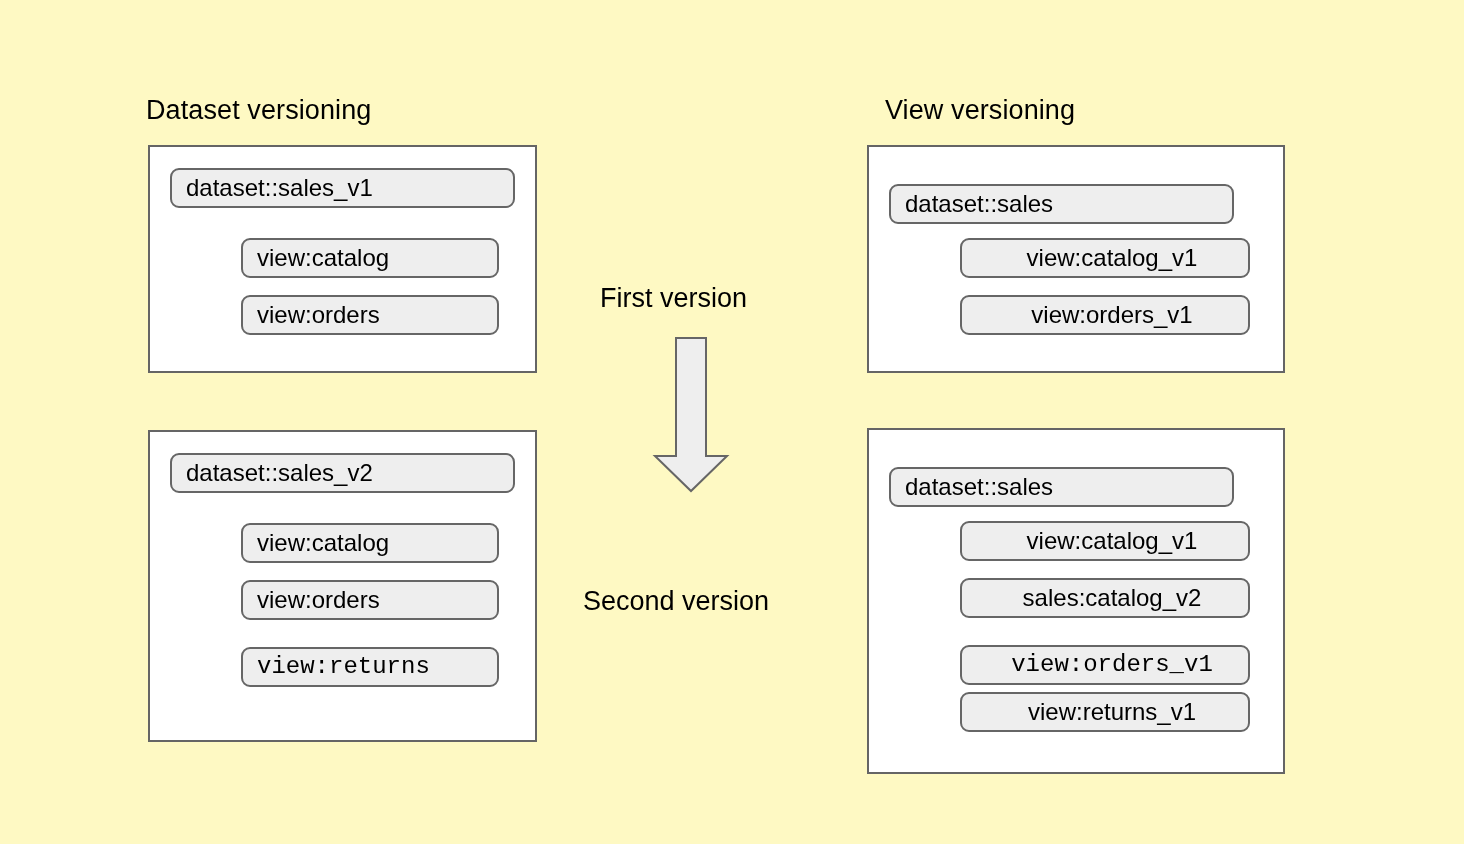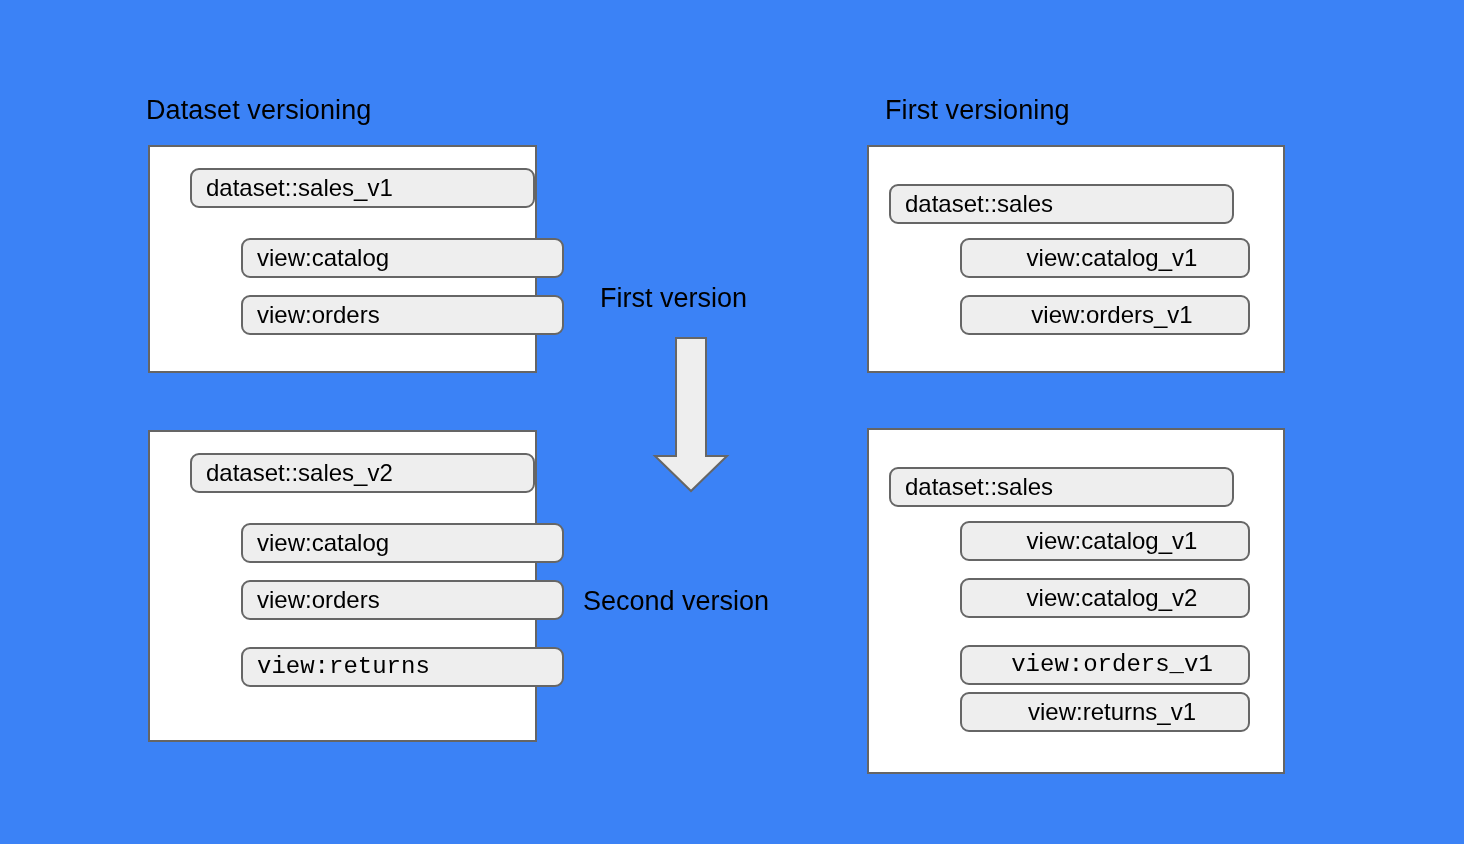--- a/index.html
+++ b/index.html
@@ -9,21 +9,21 @@
     background: #ffffff;
   }
   body {
     font-family: "Liberation Sans", sans-serif;
     color: #000000;
   }
   #canvas {
     position: relative;
     width: 1464px;
     height: 844px;
-    background: #3b82f6;
+    background: #fef9c3;
     overflow: hidden;
   }
 
   
   .col-title {
     position: absolute;
     font-size: 27px;
     line-height: 30px;
     color: #000000;
     white-space: nowrap;
@@ -57,23 +57,23 @@
     color: #000000;
     white-space: nowrap;
     overflow: hidden;
     padding-left: 14px;
   }
   .pill.dataset { }
   .pill.view { }
 
   
   #group-ds-v1 .pill.dataset,
-  #group-ds-v2 .pill.dataset { left: 20px; width: 345px; margin-left: 20px; }
+  #group-ds-v2 .pill.dataset { left: 20px; width: 345px; }
   #group-ds-v1 .pill.view,
-  #group-ds-v2 .pill.view    { left: 91px; width: 323px; }
+  #group-ds-v2 .pill.view    { left: 91px; width: 258px; }
 
   
   #group-vw-v1 .pill.dataset,
   #group-vw-v2 .pill.dataset { left: 20px; width: 345px; margin-top: 16px; }
   #group-vw-v1 .pill.view,
   #group-vw-v2 .pill.view    { left: 91px; width: 290px; text-align: center; }
 
   
   .row-ds  { top: 21px; }
   .row-v0  { top: 91px; }
@@ -122,29 +122,29 @@
   </div>
 
   <div class="center-label" id="label-first">First version</div>
 
   <svg id="arrow-down" viewBox="0 0 78 158">
     <polygon points="24,2 54,2 54,120 75,120 39,155 3,120 24,120" fill="#eeeeee" stroke="#666666" stroke-width="2" stroke-linejoin="miter"></polygon>
   </svg>
 
   <div class="center-label" id="label-second">Second version</div>
 
-  <div class="col-title" id="title-view">First versioning</div>
+  <div class="col-title" id="title-view">View versioning</div>
 
   <div class="group-box" id="group-vw-v1">
     <div class="pill dataset row-ds">dataset::sales</div>
     <div class="pill view row-v0">view:catalog_v1</div>
     <div class="pill view row-v1">view:orders_v1</div>
   </div>
 
   <div class="group-box" id="group-vw-v2">
     <div class="pill dataset row-ds">dataset::sales</div>
     <div class="pill view row-v0">view:catalog_v1</div>
-    <div class="pill view row-v1">view:catalog_v2</div>
+    <div class="pill view row-v1">sales:catalog_v2</div>
     <div class="pill view row-v2">view:orders_v1</div>
     <div class="pill view row-v3">view:returns_v1</div>
   </div>
 
 </div>
 
 </body></html>

